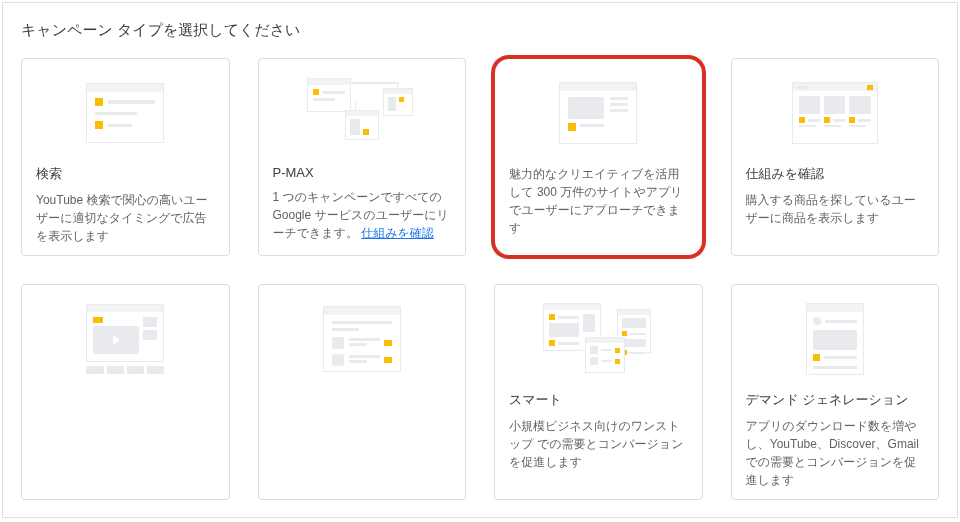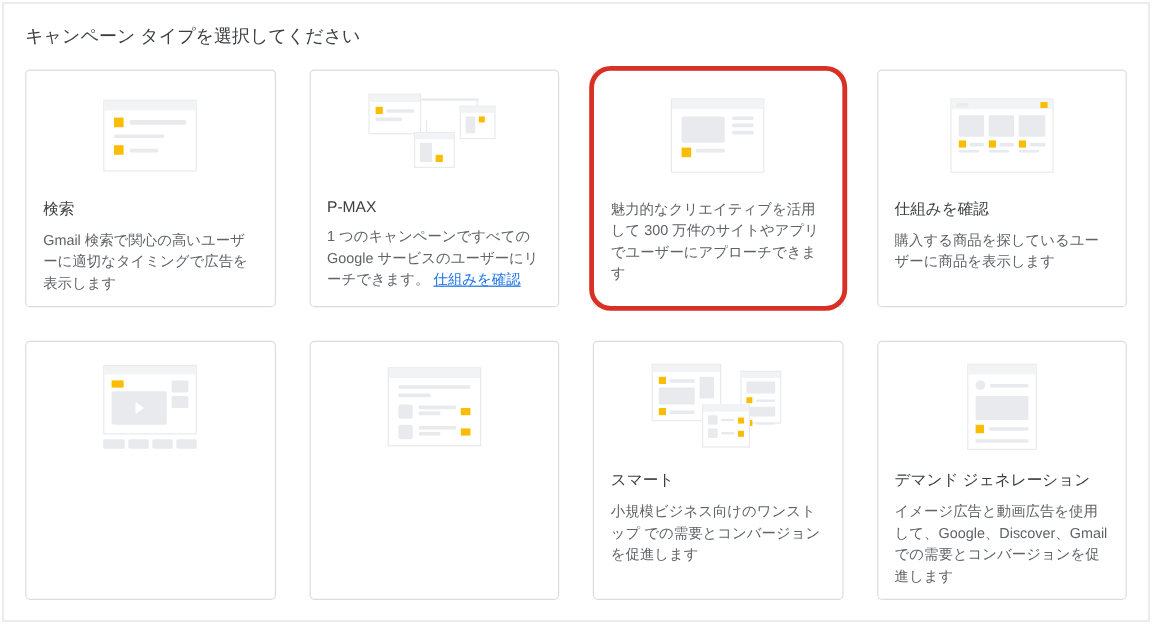--- a/index.html
+++ b/index.html
@@ -298,21 +298,21 @@
               </div>
             <div class="gline gline2"></div>
             <div class="row3">
                 <div class="ybox"></div>
                 <div class="gline"></div>
               </div>
           </div>
         </div>
       </div>
       <div class="card-title">検索</div>
-      <div class="card-desc">Gmail 検索で関心の高いユーザーに適切なタイミングで広告を表示します</div>
+      <div class="card-desc">YouTube 検索で関心の高いユーザーに適切なタイミングで広告を表示します</div>
     </div>
 
     <div class="card">
       <div class="card-icon-area">
         <div class="pmax-wrap">
           <div class="conn c3"></div>
           <div class="conn c1"></div>
           <div class="conn c2"></div>
           <div class="frame pmax-frame-main">
             <div class="topbar"></div>
@@ -538,17 +538,17 @@
                 <div class="ybox"></div>
                 <div class="gline" style="margin-left:4px;"></div>
               </div>
             <div class="brow">
                 <div class="gline"></div>
               </div>
           </div>
         </div>
       </div>
       <div class="card-title">デマンド ジェネレーション</div>
-      <div class="card-desc">イメージ広告と動画広告を使用して、Google、Discover、Gmail での需要とコンバージョンを促進します</div>
+      <div class="card-desc">アプリのダウンロード数を増やし、YouTube、Discover、Gmail での需要とコンバージョンを促進します</div>
     </div>
 
   </div>
 </div>
 
 </body></html>

